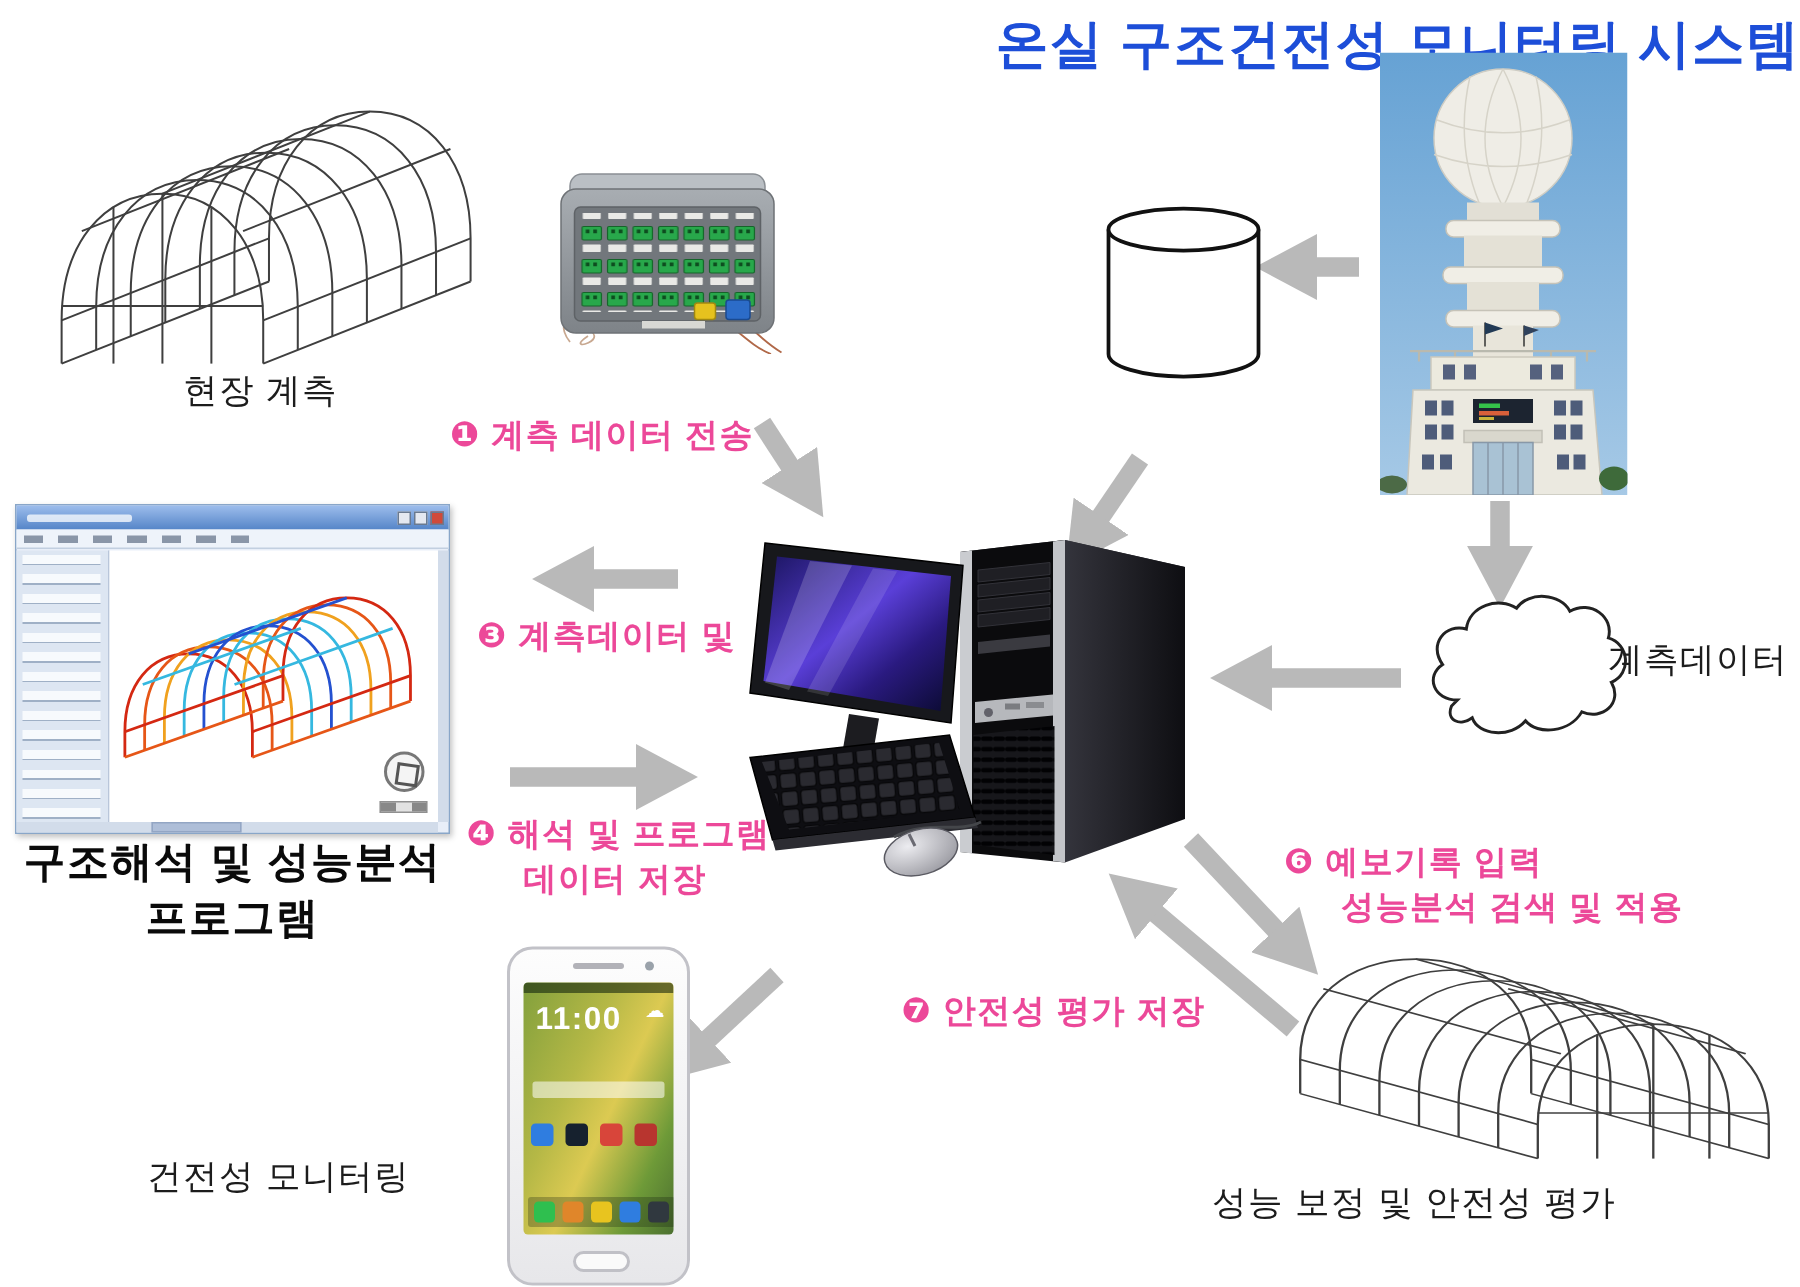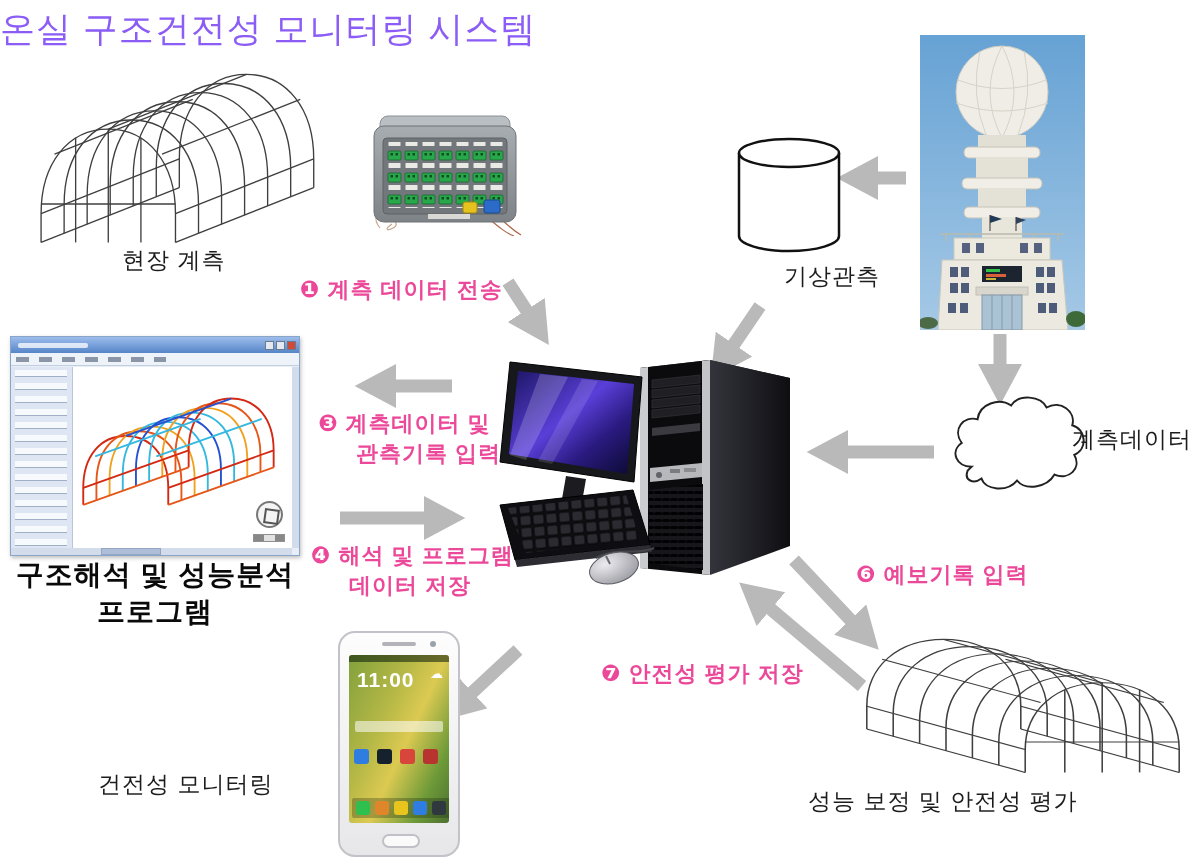--- a/index.html
+++ b/index.html
@@ -2,22 +2,22 @@
 <html><head>
 <meta charset="utf-8">
 <style>
   *{margin:0;padding:0;box-sizing:border-box}
   html,body{background:#fff}
   body{font-family:"Liberation Sans","DejaVu Sans",sans-serif;color:#111}
   #canvas{position:relative;width:1200px;height:858px;background:#fff;overflow:hidden}
   .abs{position:absolute}
 
   
-  .title{position:absolute;left:0;top:6px;width:100%;text-align:left;
-         font-size:35px;font-weight:normal;letter-spacing:1px;color:#8b5cf6;white-space:nowrap}
+  .title{position:absolute;left:0;top:6px;width:100%;text-align:right;
+         font-size:35px;font-weight:bold;letter-spacing:1px;color:#1d4ed8;white-space:nowrap}
   .nlabel{position:absolute;font-size:23px;color:#1c1c1c;letter-spacing:1px;white-space:nowrap}
   .prog-label{position:absolute;left:-5px;top:556px;width:320px;text-align:center;
          font-weight:bold;font-size:28px;line-height:37px;color:#0a0a0a;letter-spacing:1px}
   .flow{position:absolute;color:#ec4899;font-weight:bold;font-size:22px;
          letter-spacing:1px;white-space:nowrap;line-height:30px}
   .flow .num{font-size:23px;margin-right:7px}
   .flow .l2{padding-left:38px}
 
   
   .pwin{position:absolute;left:10px;top:336px;width:290px;height:220px;background:#e8eef8;
@@ -327,40 +327,39 @@
         <span style="background:#e0862a"></span>
         <span style="background:#e8c41f"></span>
         <span style="background:#2f7de0"></span>
         <span style="background:#30383f"></span>
       </div>
     </div>
     <div class="ph-home"></div>
   </div>
 
   <div class="nlabel" style="left:122px;top:245px">현장 계측</div>
-  <div class="nlabel" style="left:784px;top:261px">기상관측</div>
   <div class="nlabel" style="left:1072px;top:424px">계측데이터</div>
   <div class="prog-label">
     <div>구조해석 및 성능분석</div>
     <div>프로그램</div>
   </div>
   <div class="nlabel" style="left:98px;top:769px">건전성 모니터링</div>
   <div class="nlabel" style="left:808px;top:786px">성능 보정 및 안전성 평가</div>
 
   <div class="flow" style="left:300px;top:274px">
     <span class="num">❶</span><span>계측 데이터 전송</span>
   </div>
   <div class="flow" style="left:318px;top:408px">
     <span class="num">❸</span><span>계측데이터 및</span>
-    <div class="l2">관측기록 입력</div>
   </div>
   <div class="flow" style="left:311px;top:540px">
     <span class="num">❹</span><span>해석 및 프로그램</span>
     <div class="l2">데이터 저장</div>
   </div>
   <div class="flow" style="left:856px;top:559px">
     <span class="num">❻</span><span>예보기록 입력</span>
+    <div class="l2">성능분석 검색 및 적용</div>
   </div>
   <div class="flow" style="left:601px;top:658px">
     <span class="num">❼</span><span>안전성 평가 저장</span>
   </div>
 
 </div>
 
 </body></html>

